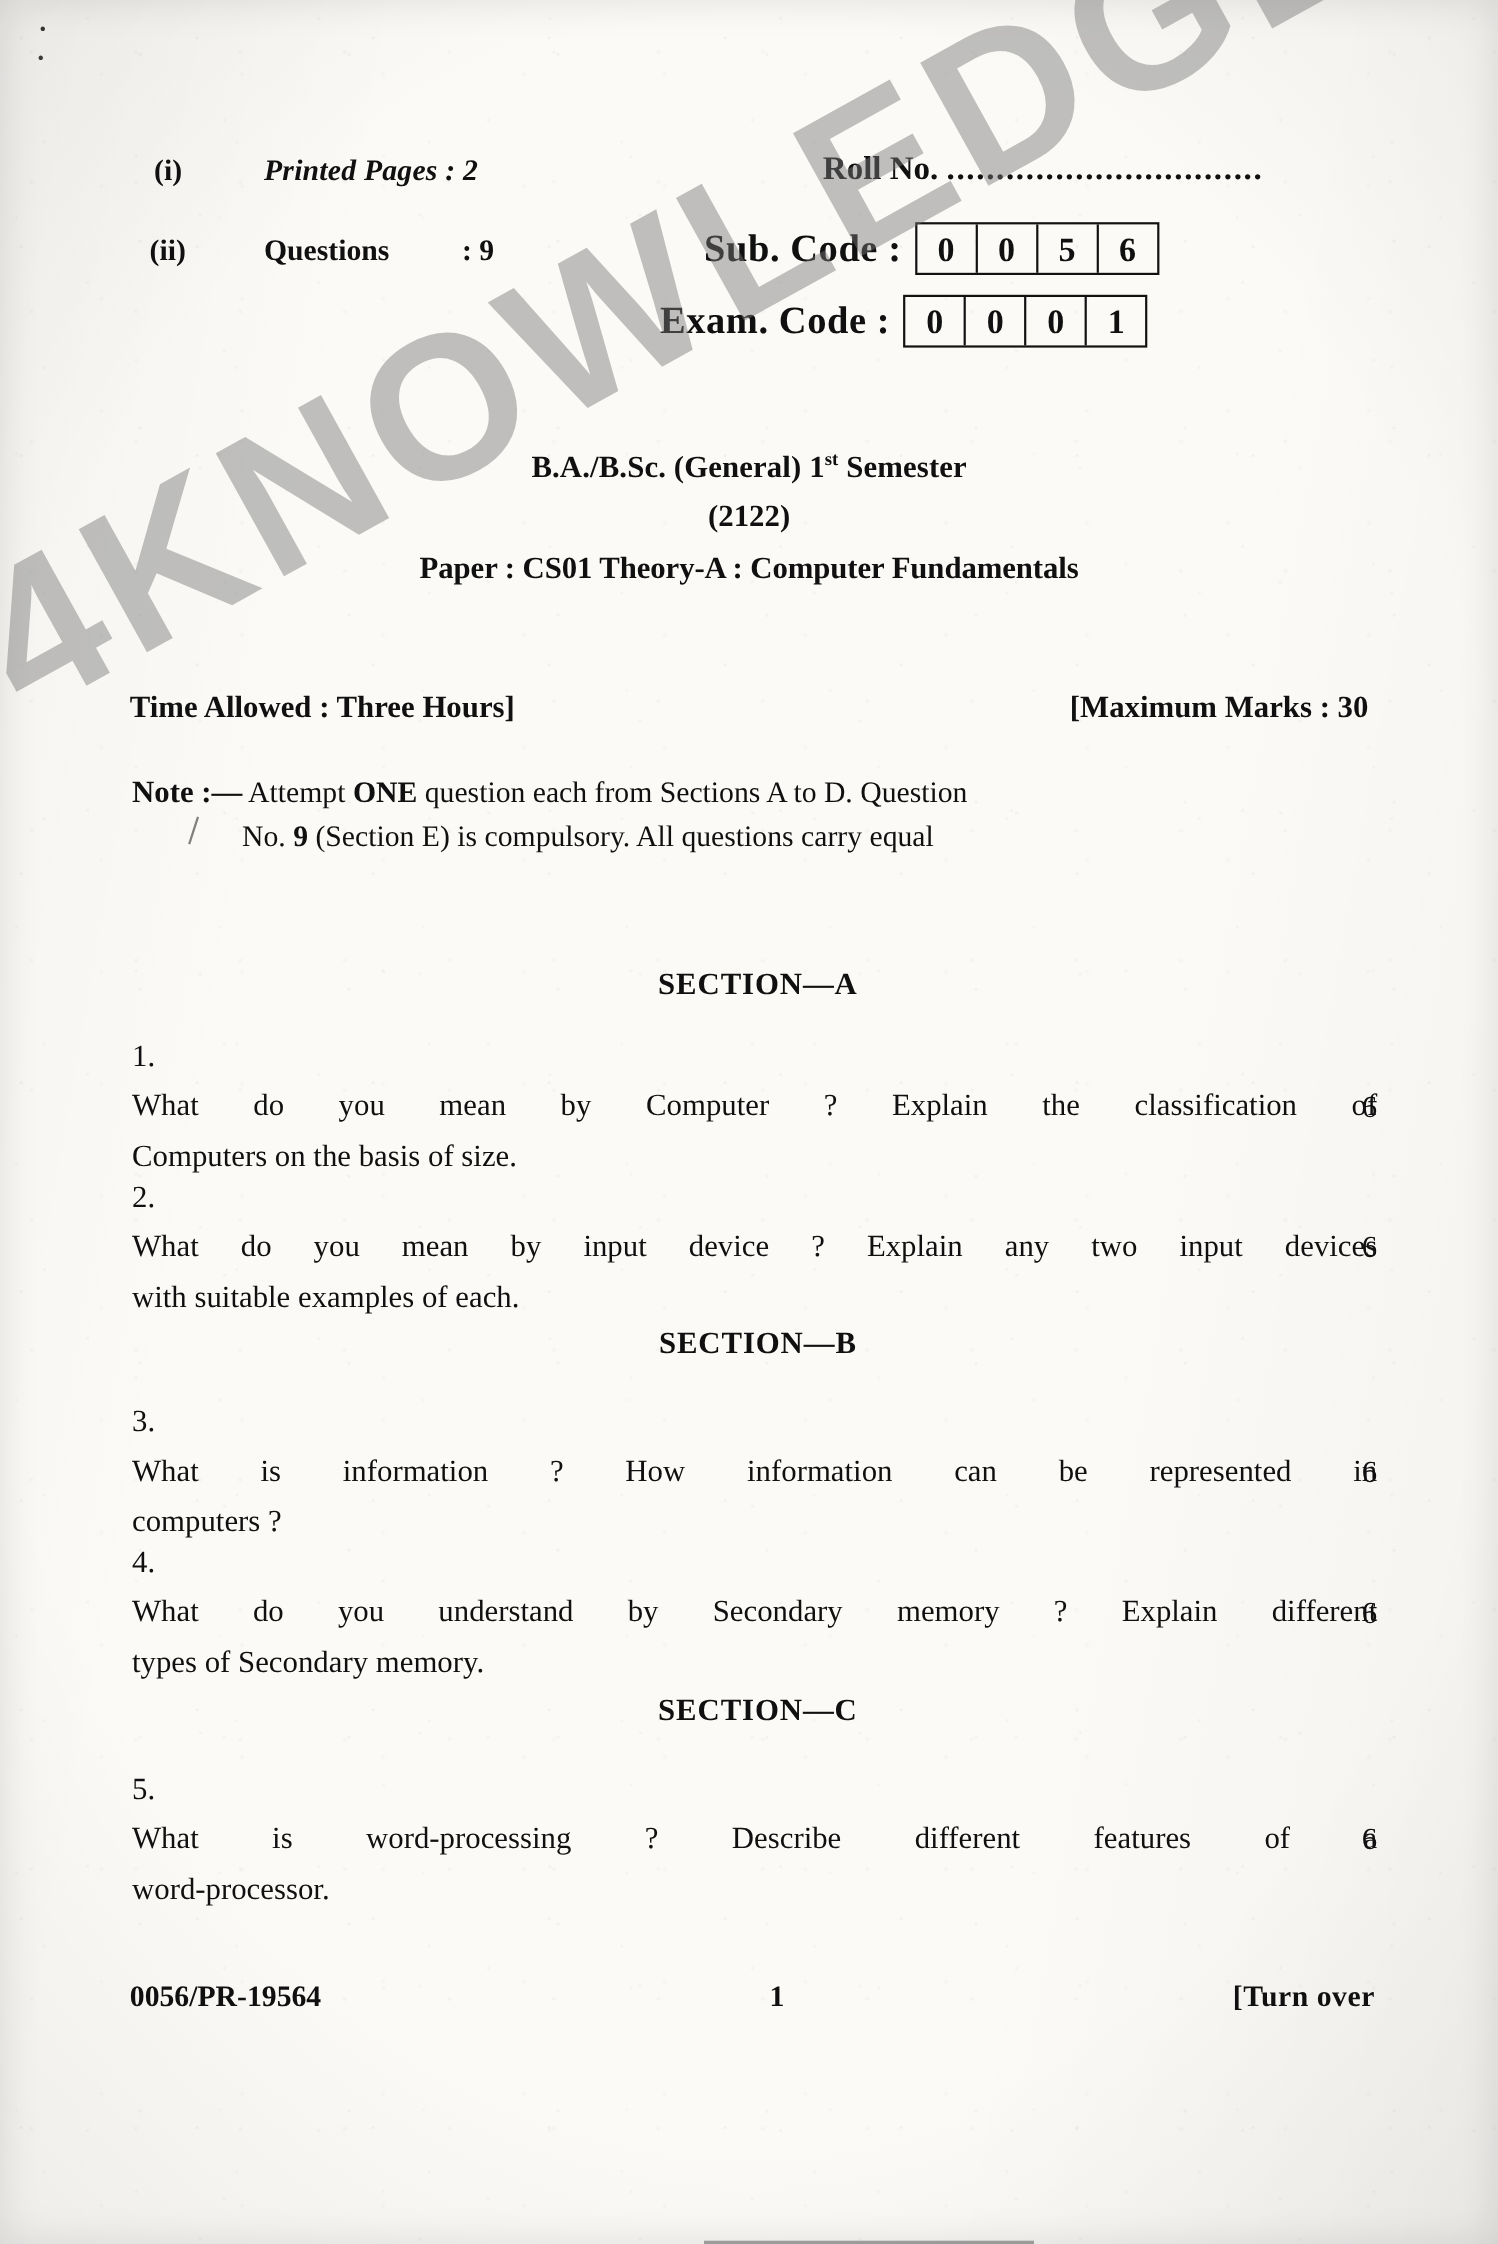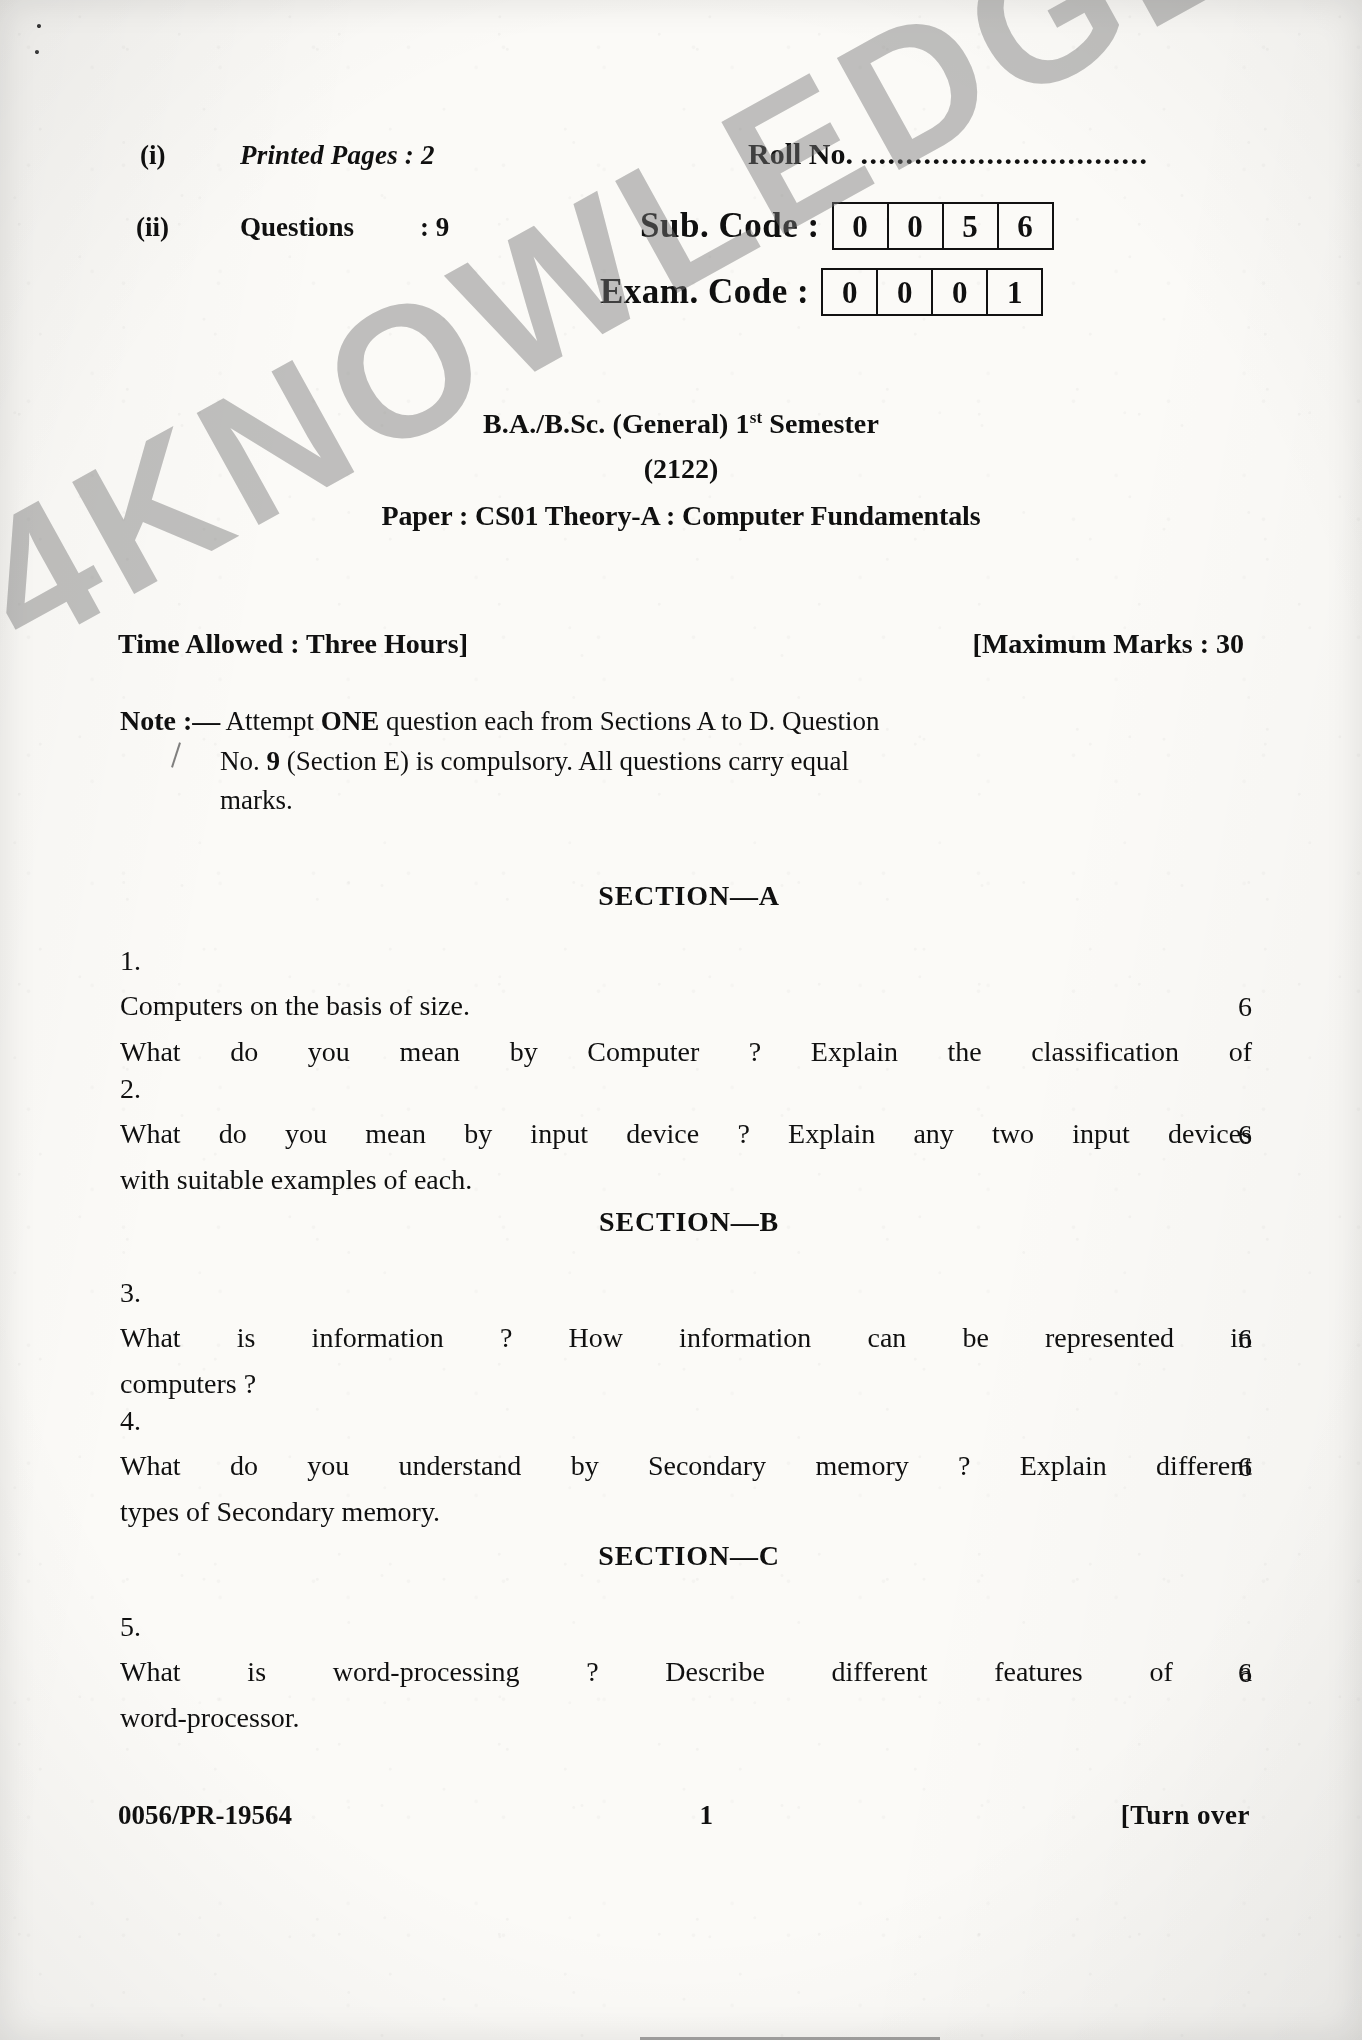--- a/index.html
+++ b/index.html
@@ -353,31 +353,30 @@
       <span>Time Allowed : Three Hours]</span>
       <span>[Maximum Marks : 30</span>
     </div>
 
     <div class="note">
       <span class="nlabel">Note  :—</span>
       <span class="nbody" style="display:inline;">
         <span>Attempt </span><b>ONE</b><span> question each from Sections A to D. Question</span>
       </span>
       <span class="nline ind"><span>No. </span><b>9</b><span> (Section E) is compulsory. All questions carry equal</span></span>
-      <span class="nline ind">marks.</span>
     </div>
     <div class="pen-tick"></div>
 
     <div class="section-head" style="top:880px;">SECTION—A</div>
 
     <div class="qitem" style="top:938px;">
       <span class="qnum">1.</span>
       <span class="qtext">
+        <span class="qline just">What do you mean by Computer ? Explain the classification of</span>
         <span class="qline">Computers on the basis of size.</span>
-        <span class="qline just">What do you mean by Computer ? Explain the classification of</span>
       </span>
       <span class="qmark" style="top:46px;">6</span>
     </div>
 
     <div class="qitem" style="top:1066px;">
       <span class="qnum">2.</span>
       <span class="qtext">
         <span class="qline just">What do you mean by input device ? Explain any two input devices</span>
         <span class="qline">with suitable examples of each.</span>
       </span>

